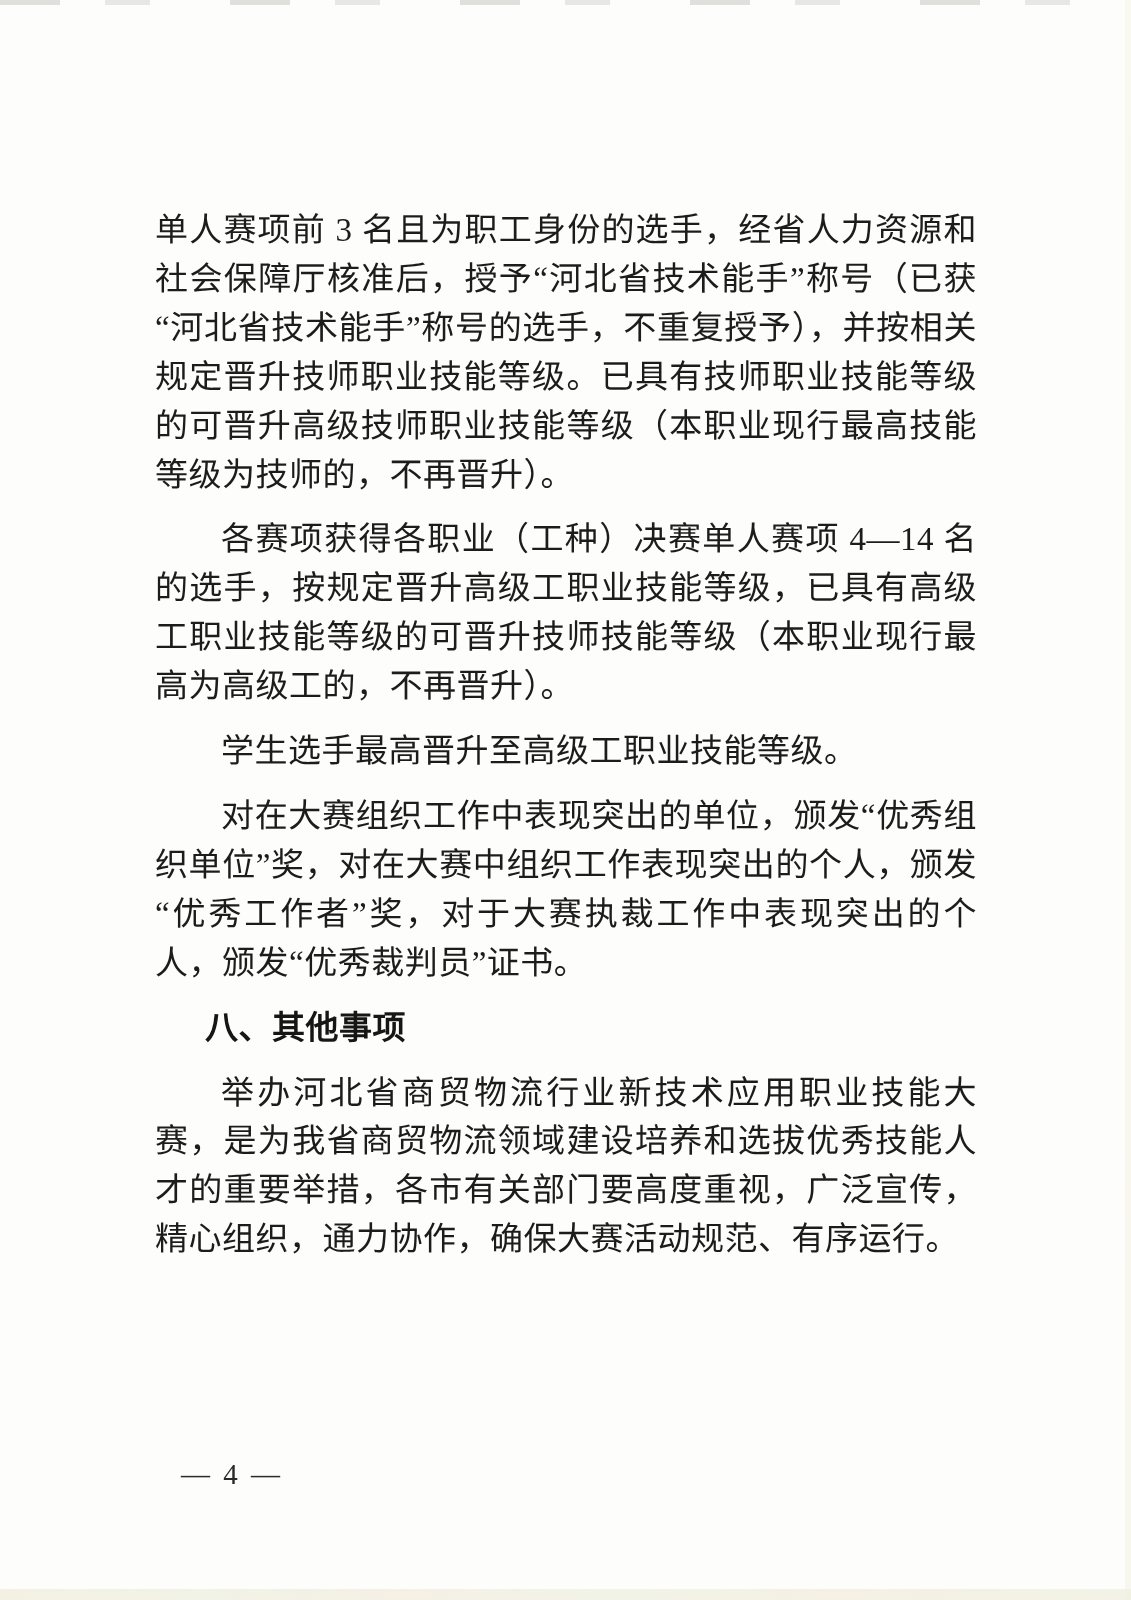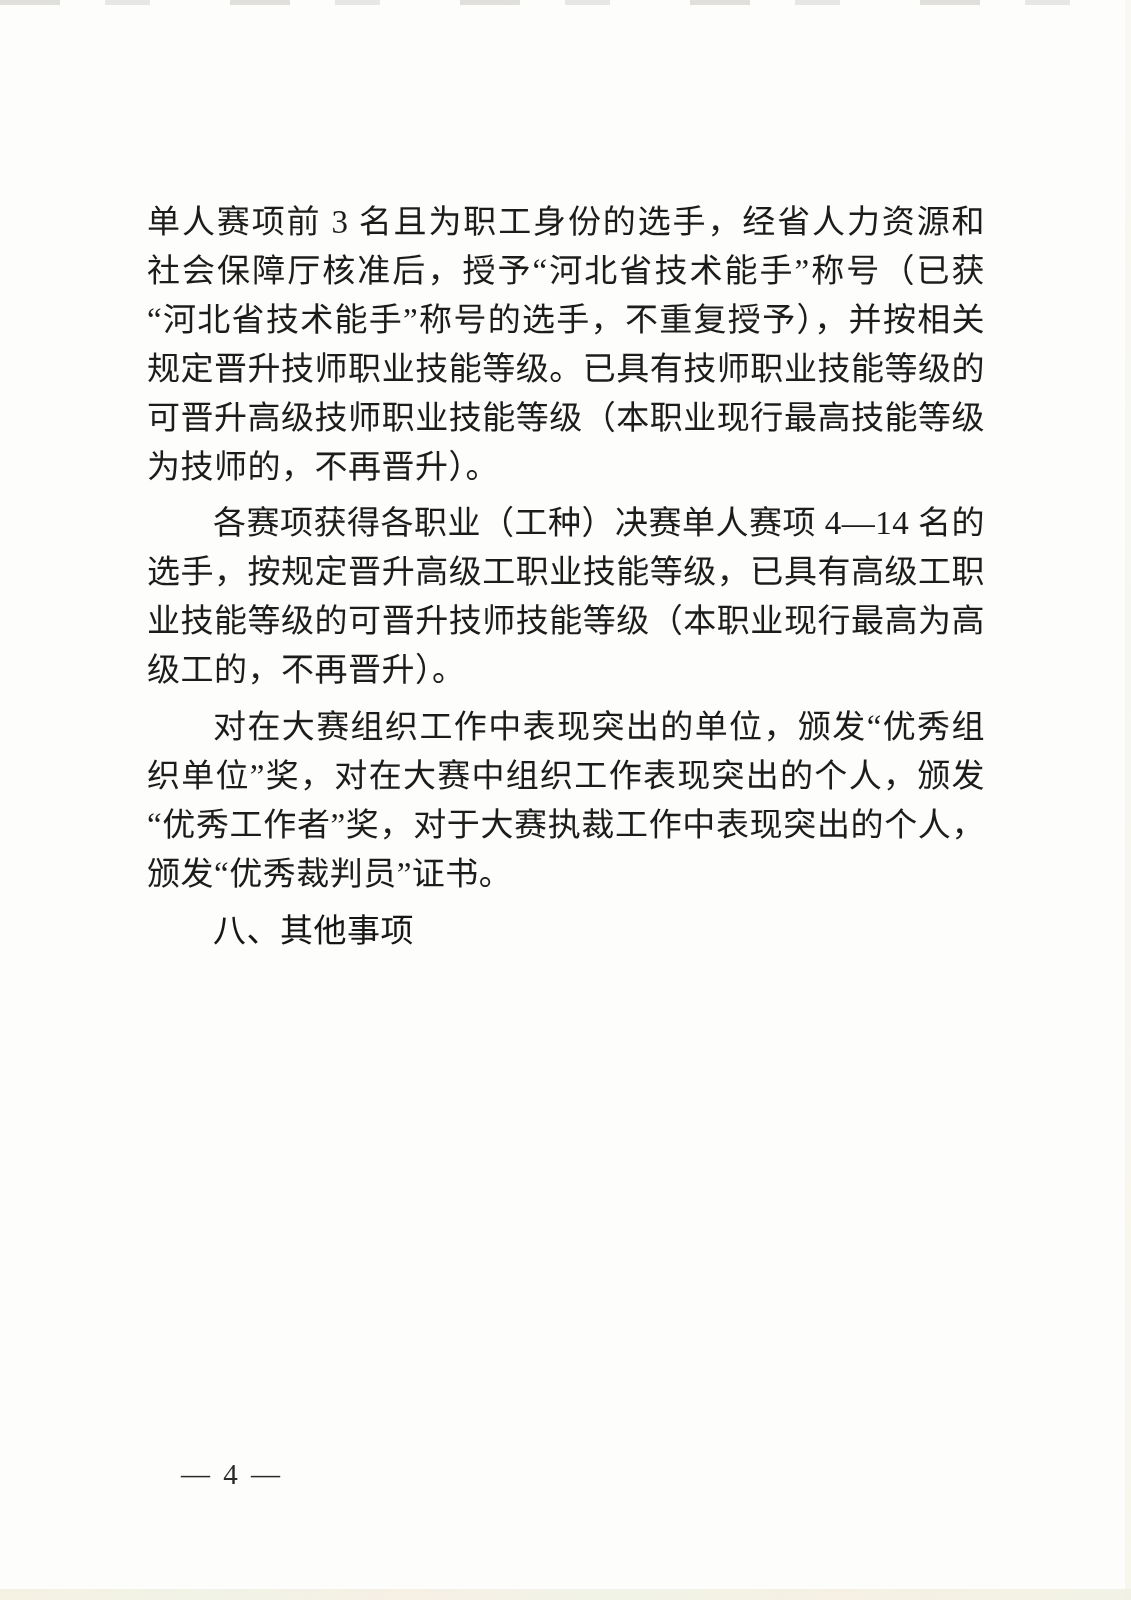--- a/index.html
+++ b/index.html
@@ -48,29 +48,29 @@
     top: 190px;
     width: 854px;
     font-size: 33px;
     line-height: 48.9px;
     color: #1c1c1c;
     text-align: justify;
     text-justify: inter-character;
     letter-spacing: 0.5px;
   }
   .para {
-    margin: 8px;
+    margin: 16px;
   }
   .indent {
     text-indent: 2em;
   }
   .heading {
-    margin: 8px;
+    margin: 0;
     font-family: "Liberation Sans", "DejaVu Sans", sans-serif;
-    font-weight: 400;
+    font-weight: 700;
     font-size: 33px;
     line-height: 48.9px;
     color: #161616;
   }
   .footer {
     position: absolute;
     left: 181px;
     top: 1458px;
     font-size: 29px;
     color: #2a2a2a;
@@ -82,22 +82,24 @@
 <body>
 
 <div class="page">
 
   <div class="scan-edge-top"></div>
   <div class="scan-edge-right"></div>
 
   <main class="content">
     <p class="para">单人赛项前 3 名且为职工身份的选手，经省人力资源和社会保障厅核准后，授予“河北省技术能手”称号（已获“河北省技术能手”称号的选手，不重复授予），并按相关规定晋升技师职业技能等级。已具有技师职业技能等级的可晋升高级技师职业技能等级（本职业现行最高技能等级为技师的，不再晋升）。</p>
     <p class="para indent">各赛项获得各职业（工种）决赛单人赛项 4—14 名的选手，按规定晋升高级工职业技能等级，已具有高级工职业技能等级的可晋升技师技能等级（本职业现行最高为高级工的，不再晋升）。</p>
+    <p class="para indent">学生选手最高晋升至高级工职业技能等级。</p>
     <p class="para indent">对在大赛组织工作中表现突出的单位，颁发“优秀组织单位”奖，对在大赛中组织工作表现突出的个人，颁发“优秀工作者”奖，对于大赛执裁工作中表现突出的个人，颁发“优秀裁判员”证书。</p>
     <h2 class="heading indent">八、其他事项</h2>
+    <p class="para indent">举办河北省商贸物流行业新技术应用职业技能大赛，是为我省商贸物流领域建设培养和选拔优秀技能人才的重要举措，各市有关部门要高度重视，广泛宣传，精心组织，通力协作，确保大赛活动规范、有序运行。</p>
   </main>
 
   <div class="footer">
     <span>— 4 —</span>
   </div>
 
   <div class="scan-edge-bottom"></div>
 
 </div>
 

